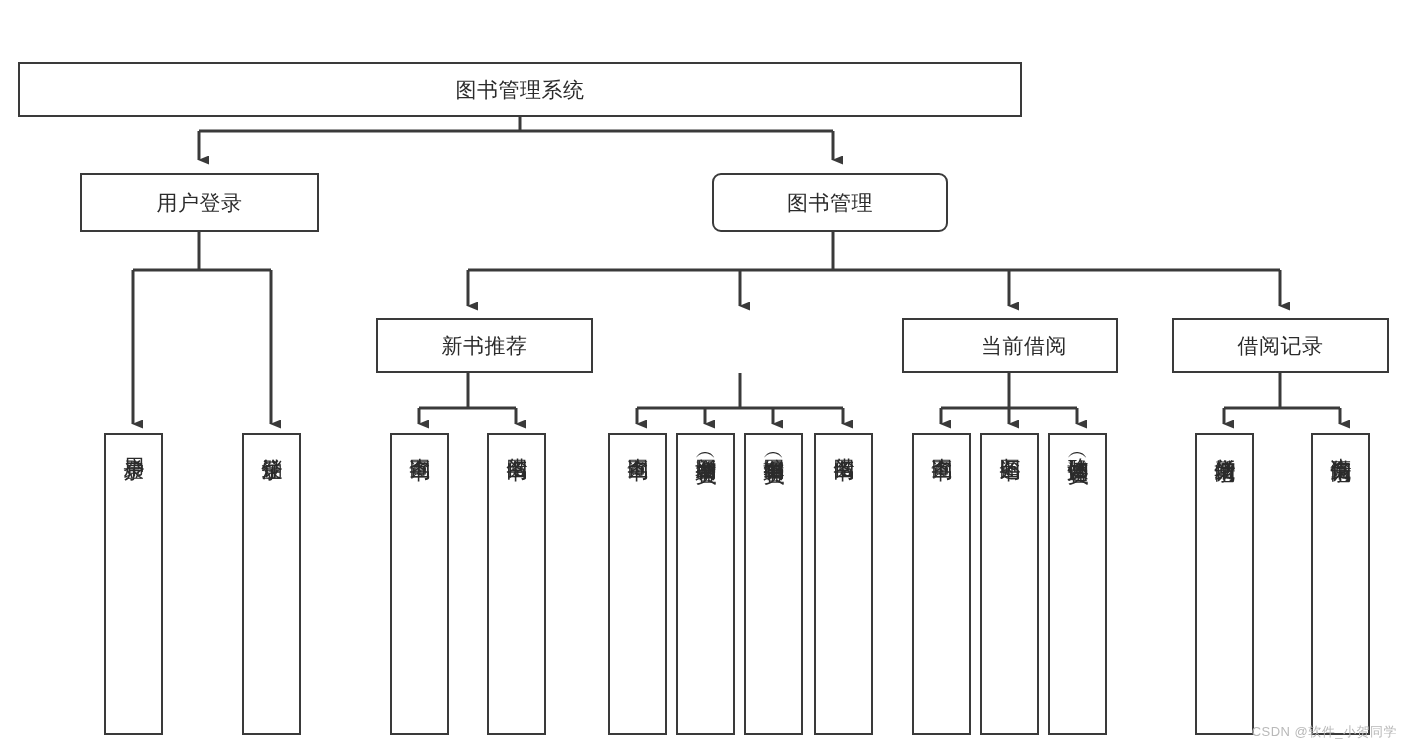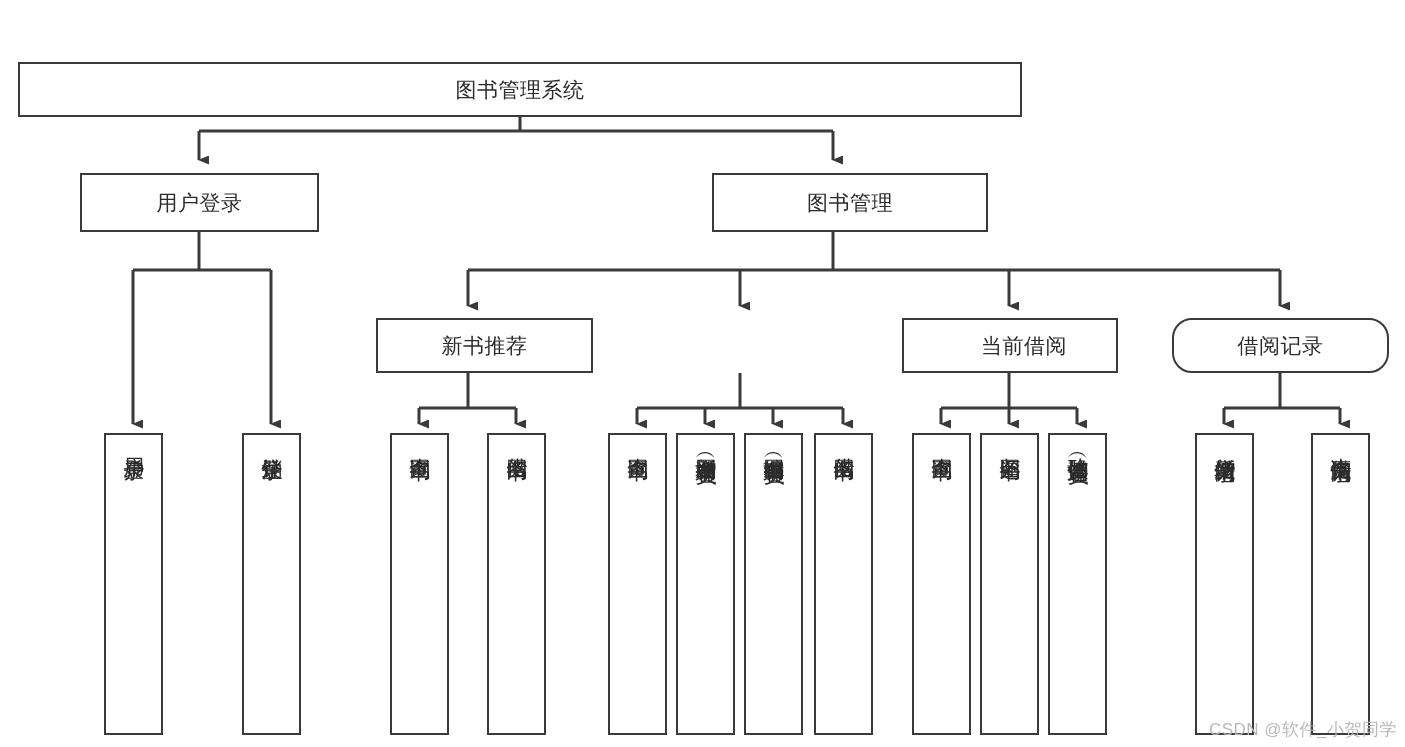--- a/index.html
+++ b/index.html
@@ -57,21 +57,21 @@
     font-size: 21px;
     line-height: 1.18;
     letter-spacing: 1px;
     height: auto;
     max-height: 100%;
   }
   .watermark {
     position: absolute;
     right: 8px;
     bottom: 6px;
-    font-size: 17px;
+    font-size: 13px;
     color: #b9b9b9;
     white-space: nowrap;
     letter-spacing: 0.5px;
   }
 </style>
 </head>
 <body>
 
 <div id="canvas">
 
@@ -125,31 +125,31 @@
     </g>
   </svg>
 
   <div class="node node-root" style="left:18px; top:14px; width:1004px; height:55px;margin-top:48px;">
     <span class="label">图书管理系统</span>
   </div>
 
   <div class="node node-l2" style="left:80px; top:173px; width:239px; height:59px;">
     <span class="label">用户登录</span>
   </div>
-  <div class="node node-l2" style="left:712px; top:173px; width:276px; height:59px;">
+  <div class="node node-l2" style="left:712px; top:173px; width:236px; height:59px;border-radius:9px;">
     <span class="label">图书管理</span>
   </div>
 
   <div class="node node-l3" style="left:360px; top:318px; width:217px; height:55px;margin-left:16px;">
     <span class="label">新书推荐</span>
   </div>
   <div class="node node-l3" style="left:902px; top:318px; width:216px; height:55px;padding-left:28px;">
     <span class="label">当前借阅</span>
   </div>
-  <div class="node node-l3" style="left:1172px; top:318px; width:217px; height:55px;border-radius:20px;">
+  <div class="node node-l3" style="left:1172px; top:318px; width:217px; height:55px;">
     <span class="label">借阅记录</span>
   </div>
 
   <div class="node node-leaf" style="left:104px; top:433px; width:59px; height:302px;">
     <span class="label">用户登录</span>
   </div>
   <div class="node node-leaf" style="left:242px; top:433px; width:59px; height:302px;">
     <span class="label">注销登录</span>
   </div>
 

